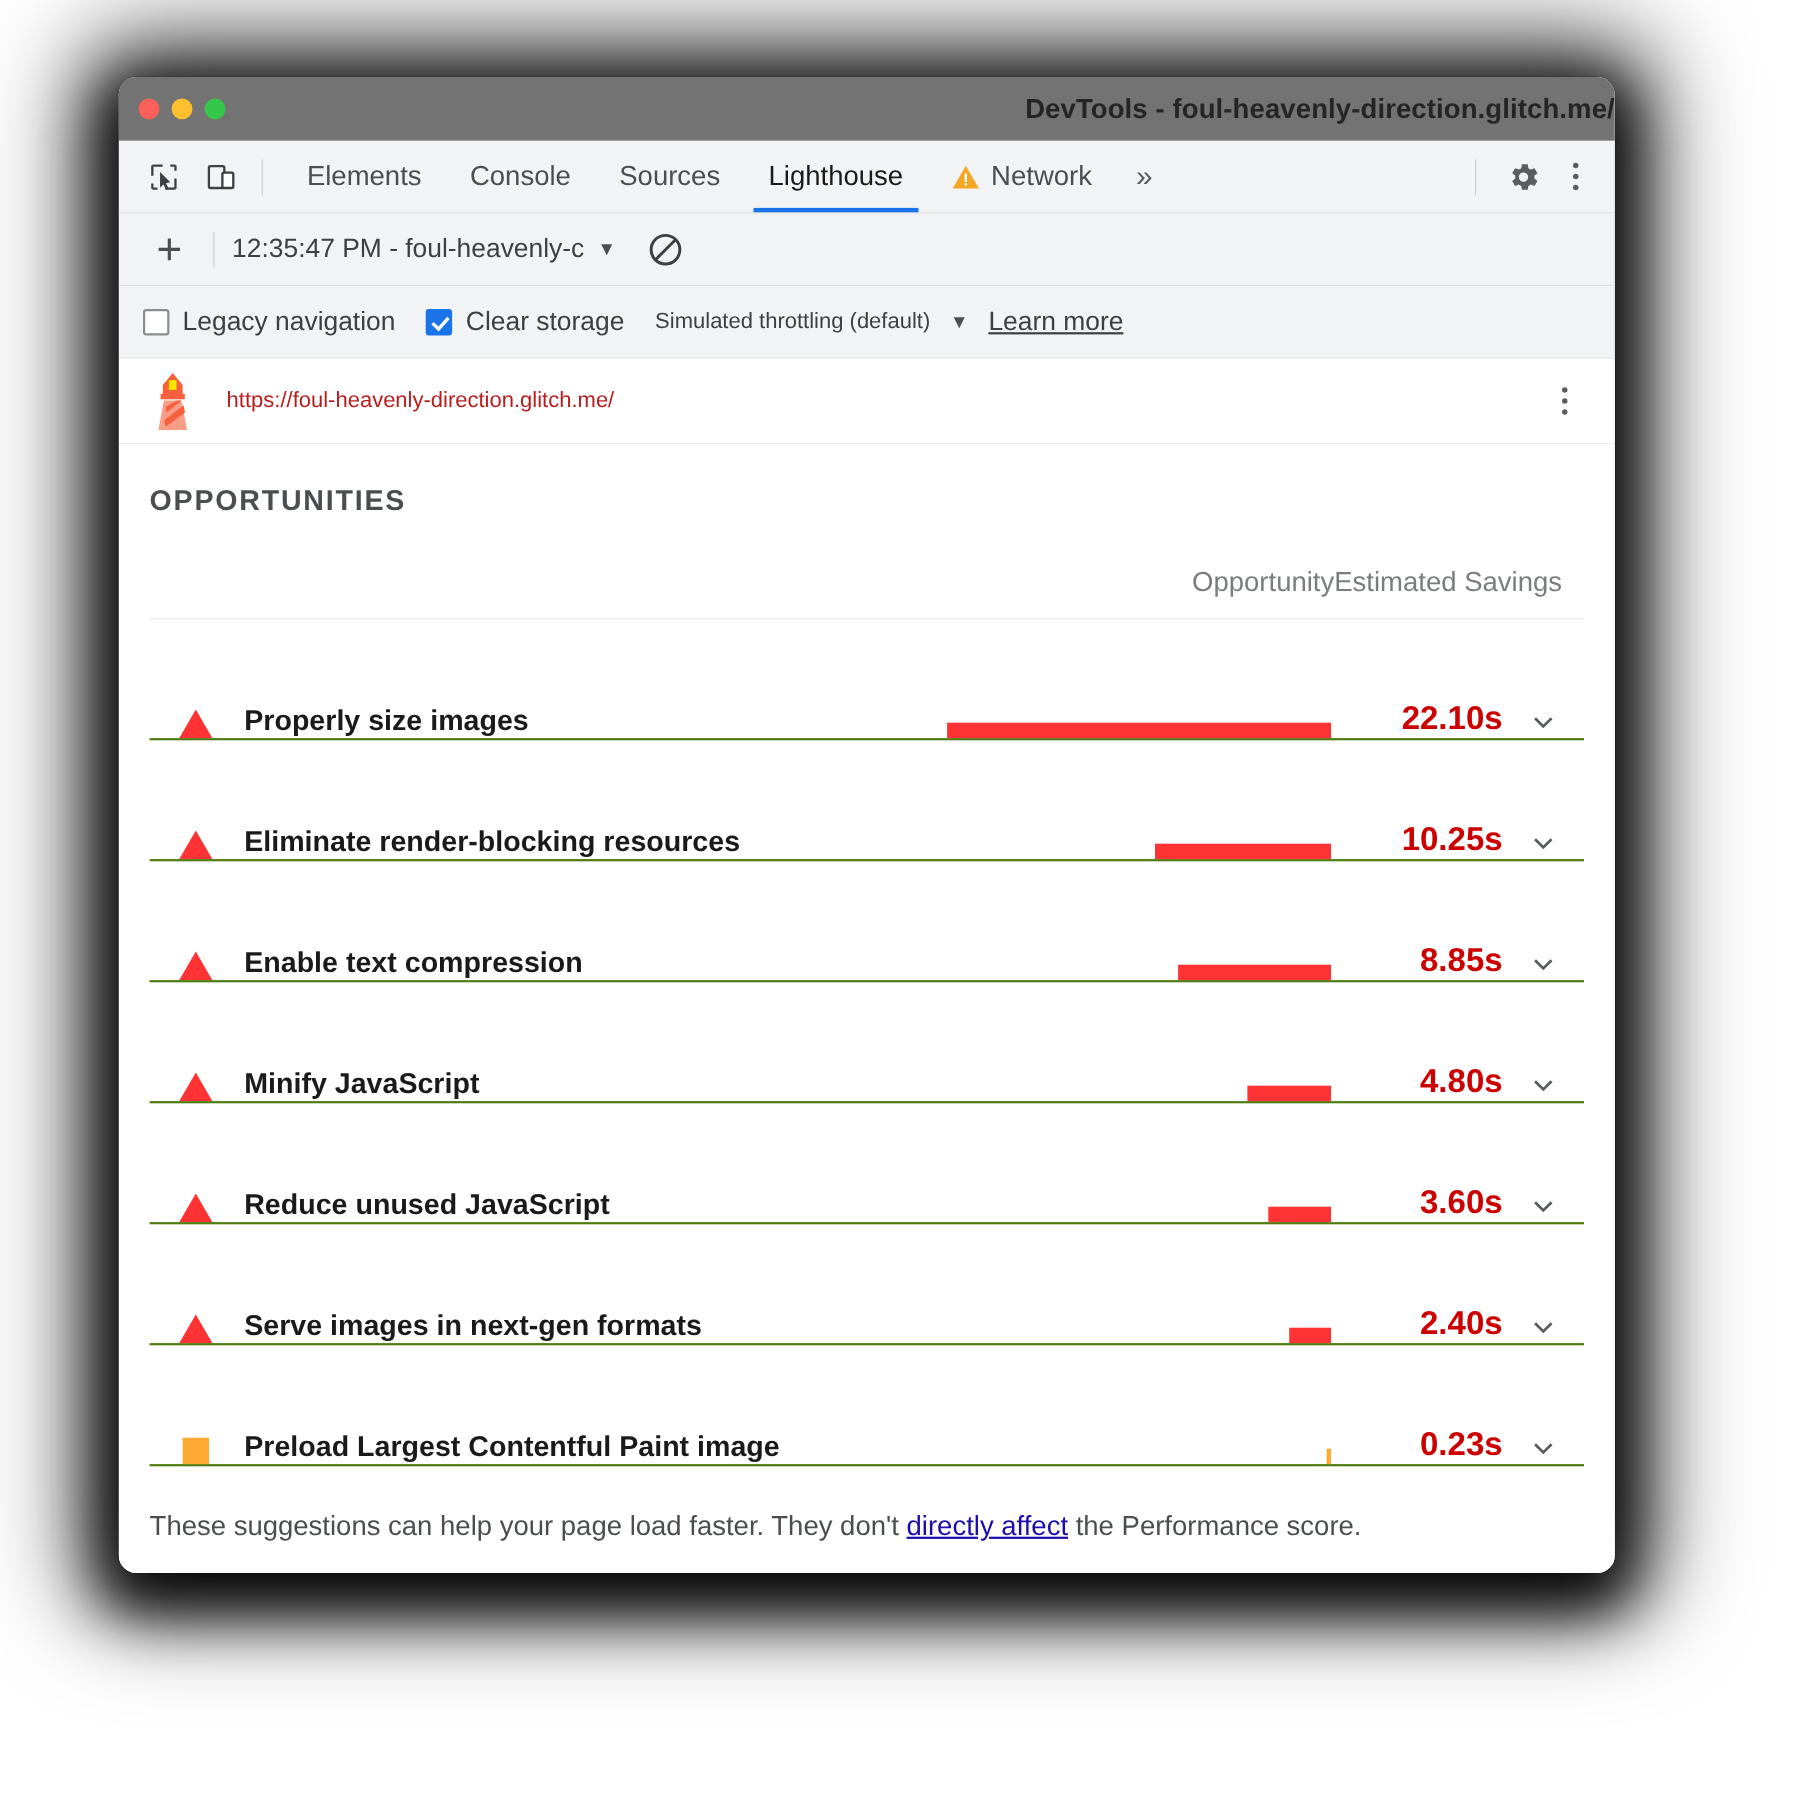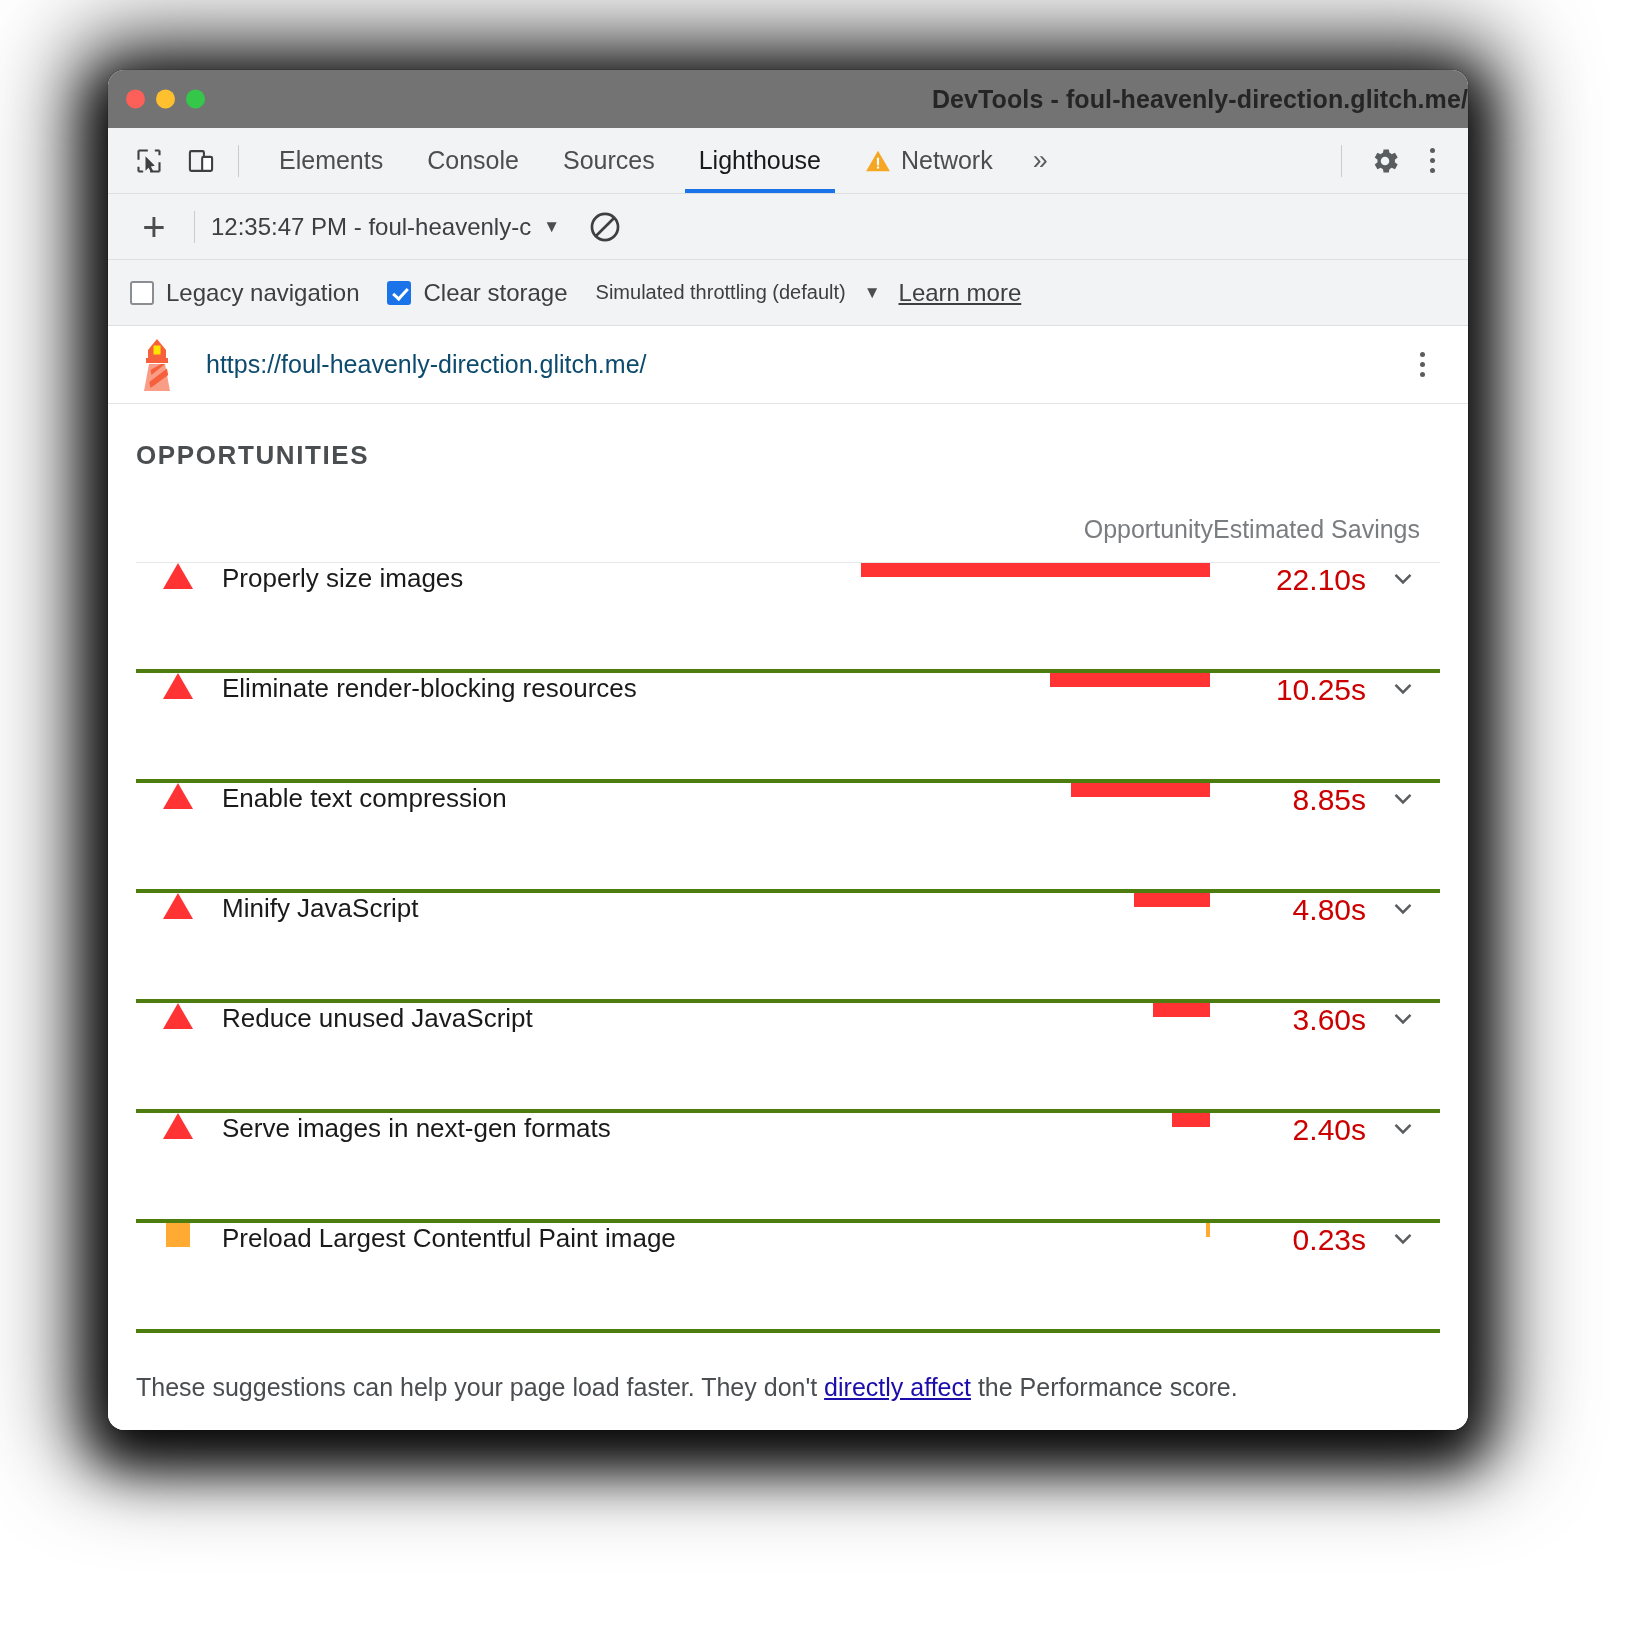--- a/index.html
+++ b/index.html
@@ -168,21 +168,21 @@
   .urlrow {
     height: 78px;
     background: #ffffff;
     border-bottom: 1px solid #e4e5e7;
     display: flex; align-items: center;
     padding: 0 24px 0 26px;
   }
   .lh-icon { width: 46px; height: 56px; flex: 0 0 auto; }
   .url-text {
     margin-left: 26px;
-    font-size: 25px; color: #0c4a6e;
+    font-size: 20px; color: #b91c1c;
   }
   .url-kebab { margin-left: auto; }
 
   
   .report {
     background: #ffffff;
     padding: 0 0 0 0;
     height: calc(100% - 58px - 66px - 66px - 66px - 78px);
     position: relative;
   }
@@ -197,24 +197,25 @@
   .thead {
     display: flex; align-items: flex-end;
     font-size: 25px; color: #7a7d80;
     padding-bottom: 18px;
     border-bottom: 1px solid #e6e7e9;
   }
   .th-opp { flex: 1 1 auto; text-align: right; }
   .th-sav { flex: 0 0 auto; padding-right: 20px; }
 
   .row {
-    display: flex; align-items: flex-start;
+    display: flex; align-items: flex-end;
     height: 110px;
-    border-bottom: 4px solid #4d7c0f;
-    position: relative;
+    border-bottom: 2px solid #4d7c0f;
+    position: relative;
+    font-weight: bold;
   }
   .row-icon {
     width: 56px; flex: 0 0 auto;
     display: flex; align-items: center; justify-content: center;
     margin-left: 14px;
   }
   .tri {
     width: 0; height: 0;
     border-left: 15px solid transparent;
     border-right: 15px solid transparent;

